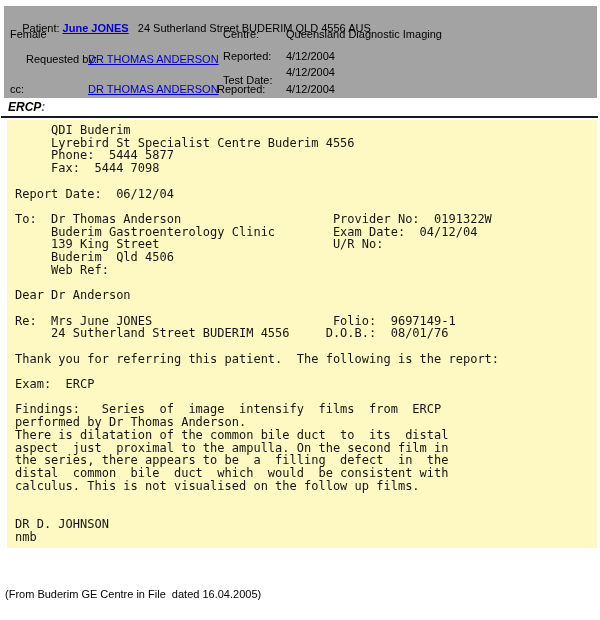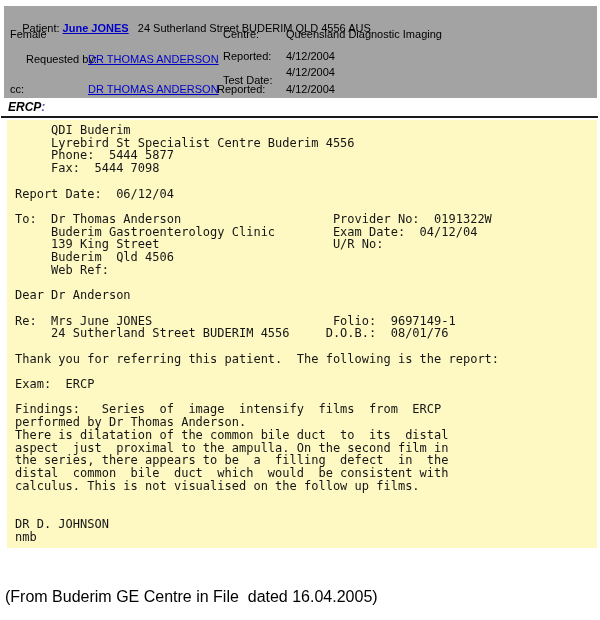--- a/index.html
+++ b/index.html
@@ -38,21 +38,21 @@
   }
   .report-panel pre{
     margin:0;padding:4px 0 0 8px;
     font-family:"DejaVu Sans Mono","Liberation Mono",monospace;
     font-size:12px;line-height:12.7px;color:#151515;
     white-space:pre;
   }
   
   .footer-note{
     position:absolute;left:5px;top:588px;
-    font-size:16px;color:#000;white-space:pre;
+    font-size:11px;color:#000;white-space:pre;
   }
 </style>
 </head>
 <body>
 
 <div class="panel-header">
 
   <div class="abs" style="left:6px;top:4px;">
     <span class="lbl">Patient:</span><span> </span><span class="lnk bold">June JONES</span><span>   </span><span class="lbl">24 Sutherland Street BUDERIM QLD 4556 AUS</span>
   </div>

